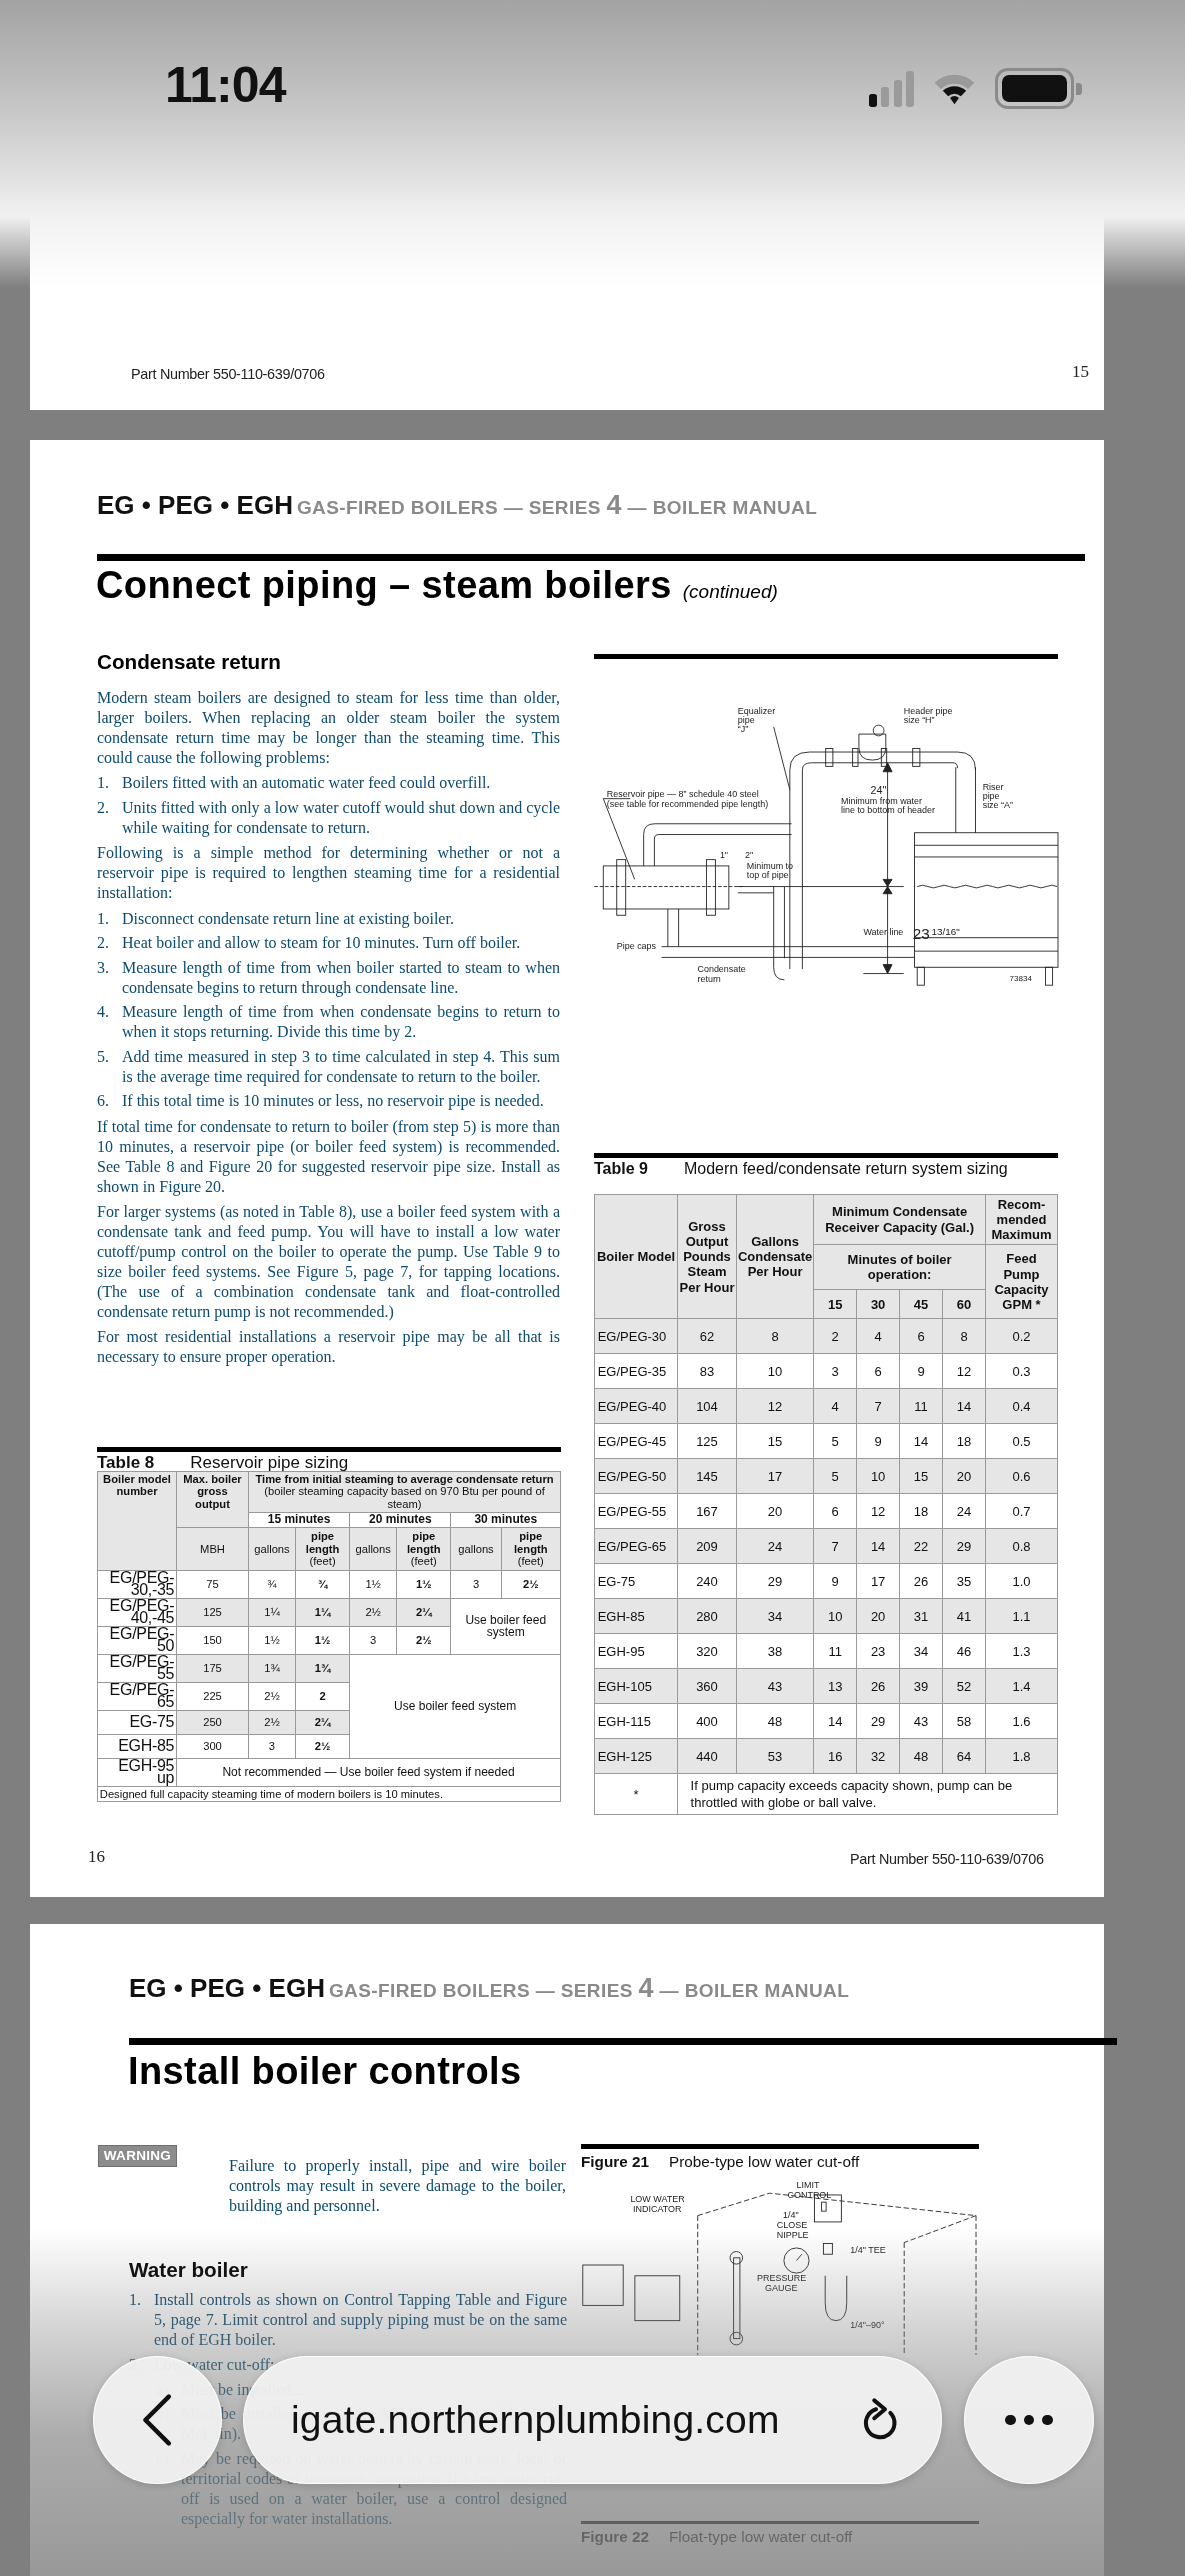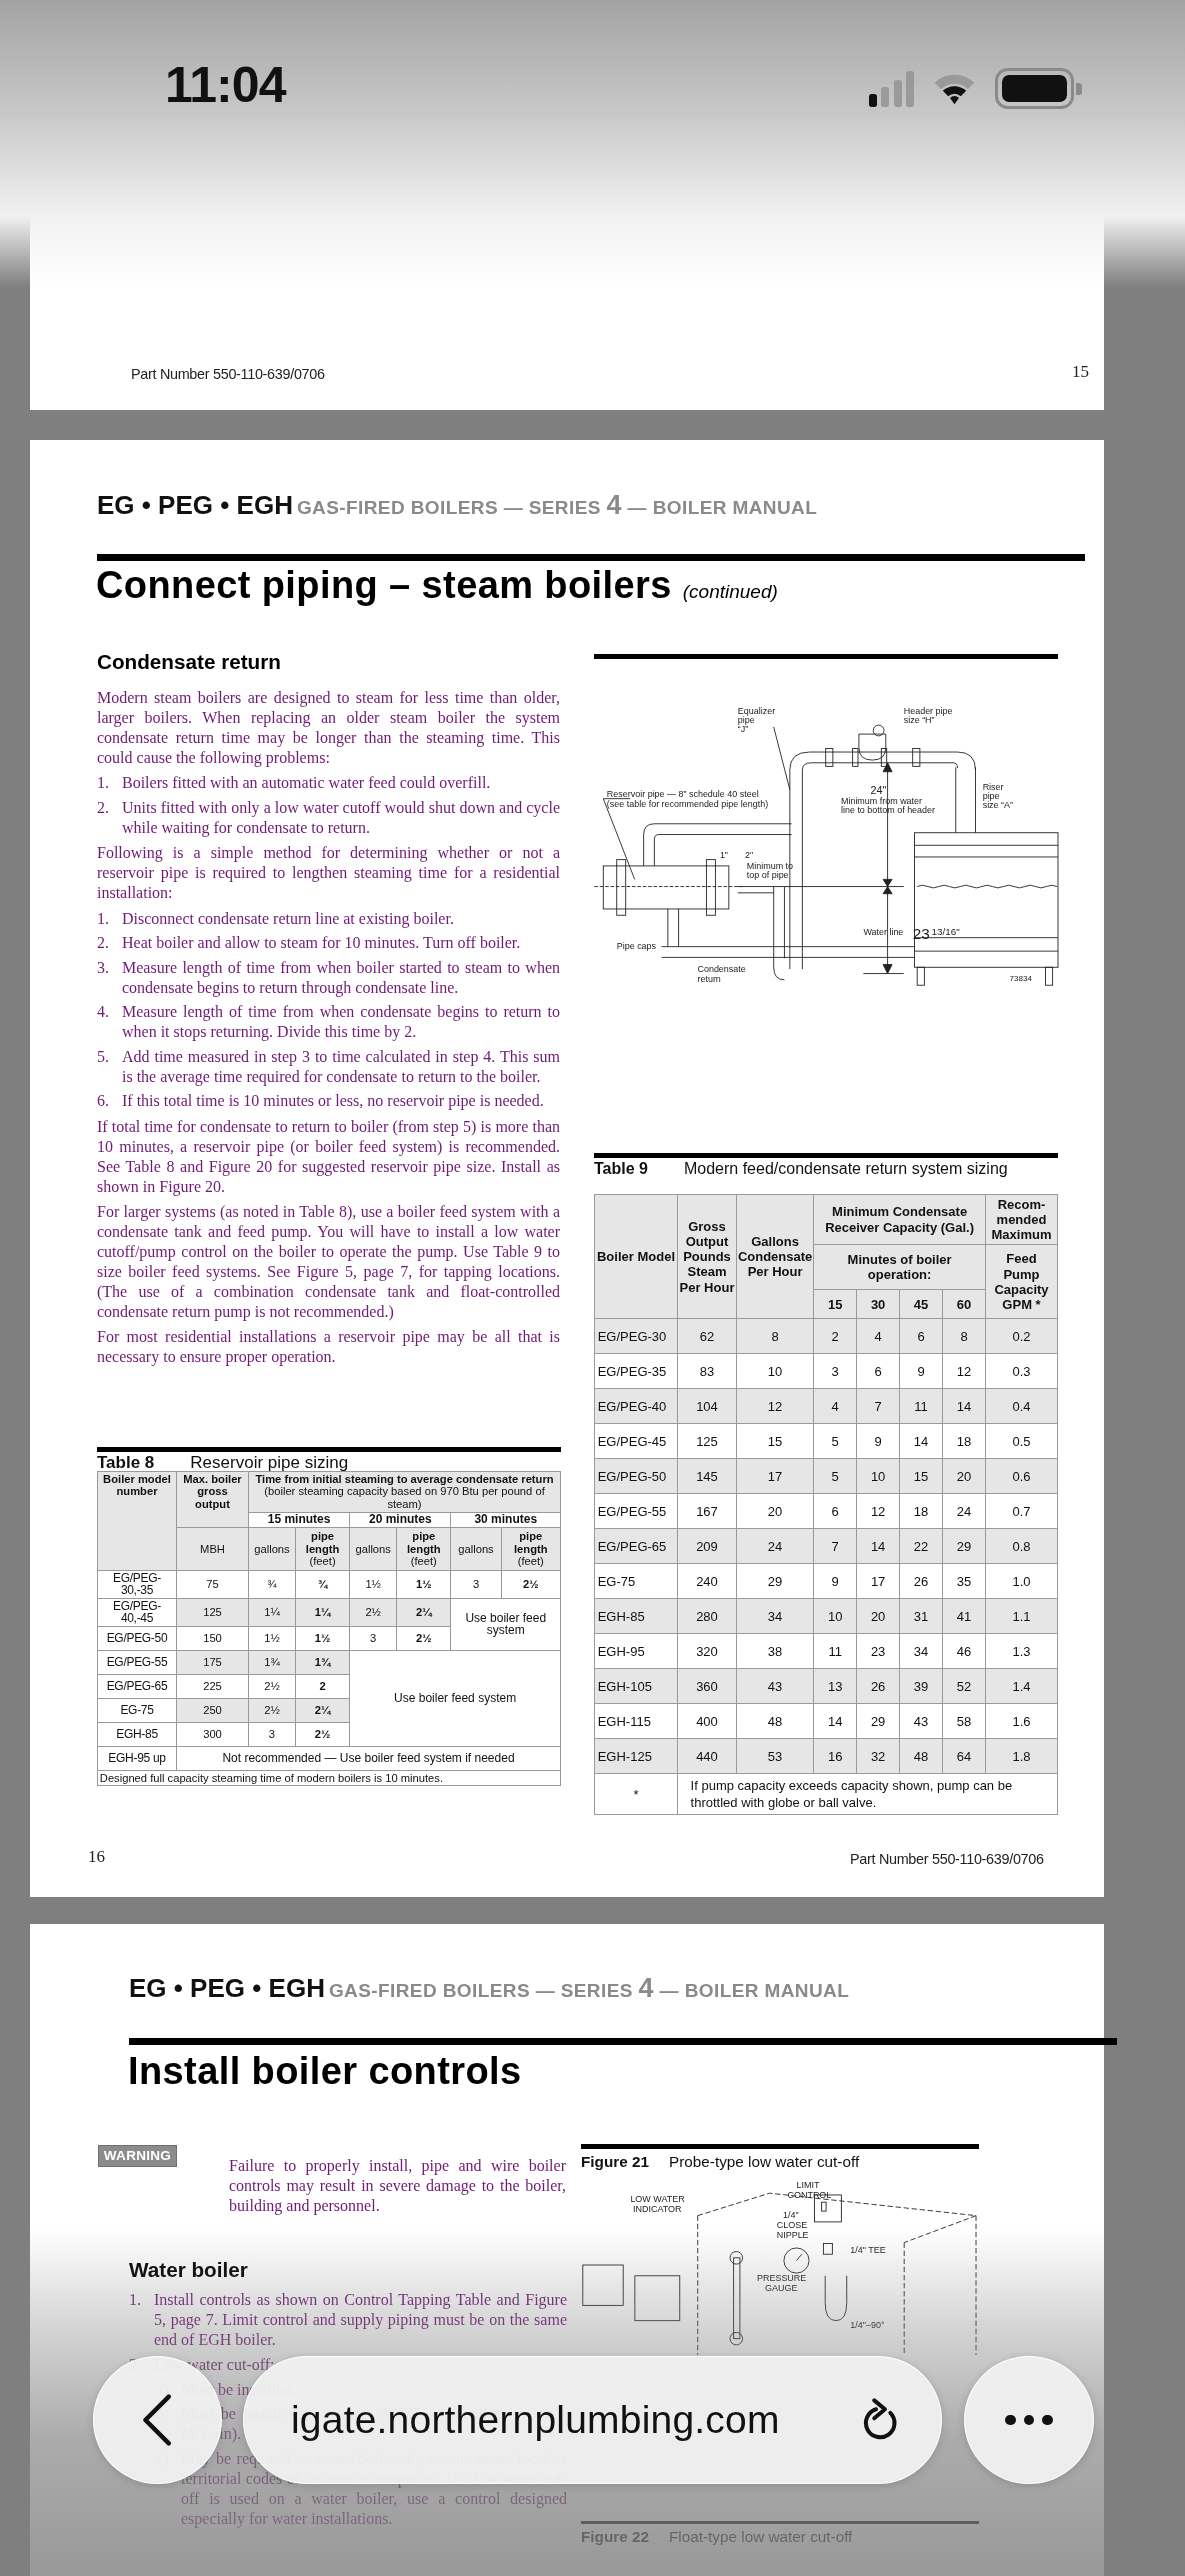--- a/index.html
+++ b/index.html
@@ -30,38 +30,38 @@
   .doc-header { position: absolute; white-space: nowrap; }
   .doc-header .models { font-weight: 700; font-size: 26px; color: #111; }
   .doc-header .sub { font-weight: 700; font-size: 19px; color: #8a8a8a; letter-spacing: 0.4px; }
   .doc-header .sub .big { font-size: 27px; }
   .rule { position: absolute; height: 7.2px; background: #000; }
   .rule.thin { height: 4.5px; }
   .page-title { position: absolute; font-weight: 700; font-size: 38px; letter-spacing: 0.4px; color: #000; white-space: nowrap; }
   .page-title .cont { font-size: 19px; font-weight: 400; font-style: italic; letter-spacing: 0; }
 
   .h2 { position: absolute; font-weight: 700; font-size: 20.7px; color: #000; }
-  .body-col { position: absolute; font-family: "Liberation Serif", serif; font-size: 16px; line-height: 20px; color: #701a75; text-align: justify; }
+  .body-col { position: absolute; font-family: "Liberation Serif", serif; font-size: 16px; line-height: 20px; color: #0c4a6e; text-align: justify; }
   .body-col p { margin-bottom: 5.4px; }
   .body-col ol { list-style: none; margin-bottom: 5.4px; }
   .body-col li { position: relative; padding-left: 25px; margin-bottom: 4.5px; }
   .body-col li .n { position: absolute; left: 0; top: 0; }
 
   .fig-title { position: absolute; font-size: 17px; color: #111; display: flex; gap: 20px; }
   .fig-title b { font-weight: 700; white-space: nowrap; }
 
   
   table { border-collapse: collapse; position: absolute; font-family: "Liberation Sans", sans-serif; }
   .t8 { left: 67px; top: 1031px; width: 464px; font-size: 11.2px; }
   .t8 td, .t8 th { border: 0.9px solid #999; text-align: center; padding: 0.9px 1.8px; font-weight: 400; line-height: 12.6px; }
   .t8 th { font-weight: 700; background: #e6e6e6; }
   .t8 .hd-left { text-align: center; vertical-align: top; }
   .t8 .mid { background: #fff; font-size: 12px; }
   .t8 .sh { background: #e6e6e6; font-weight: 400; }
-  .t8 td.model { text-align: center; font-size: 12px; letter-spacing: -0.3px; margin-left: 14px; }
+  .t8 td.model { text-align: right; font-size: 16px; letter-spacing: -0.3px; margin-left: 14px; }
   .t8 td.b { font-weight: 700; }
   .t8 tr.g td.gs { background: #e6e6e6; }
   .t8 .note { text-align: left; }
 
   .t9 { left: 564px; top: 1105px; width: 464px; font-size: 13px; }
   .t9 td, .t9 th { border: 1.3px solid #9a9a9a; text-align: center; }
   .t9 th { font-weight: 700; background: #e6e6e6; line-height: 15.3px; padding: 1.8px 0.9px; }
   .t9 td { height: 35px; }
   .t9 td.model { text-align: left; padding-left: 2.7px; }
   .t9 tr.g td { background: #e6e6e6; }

